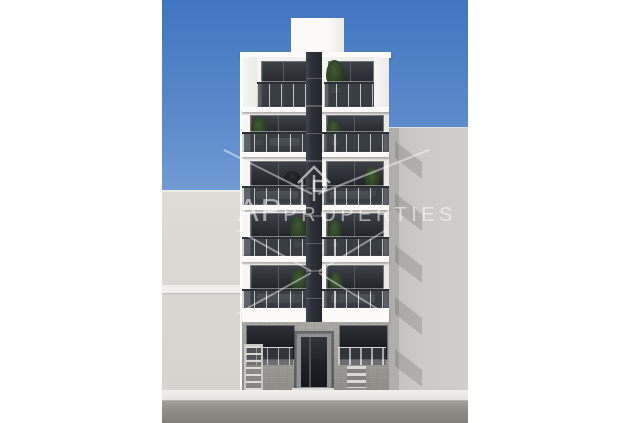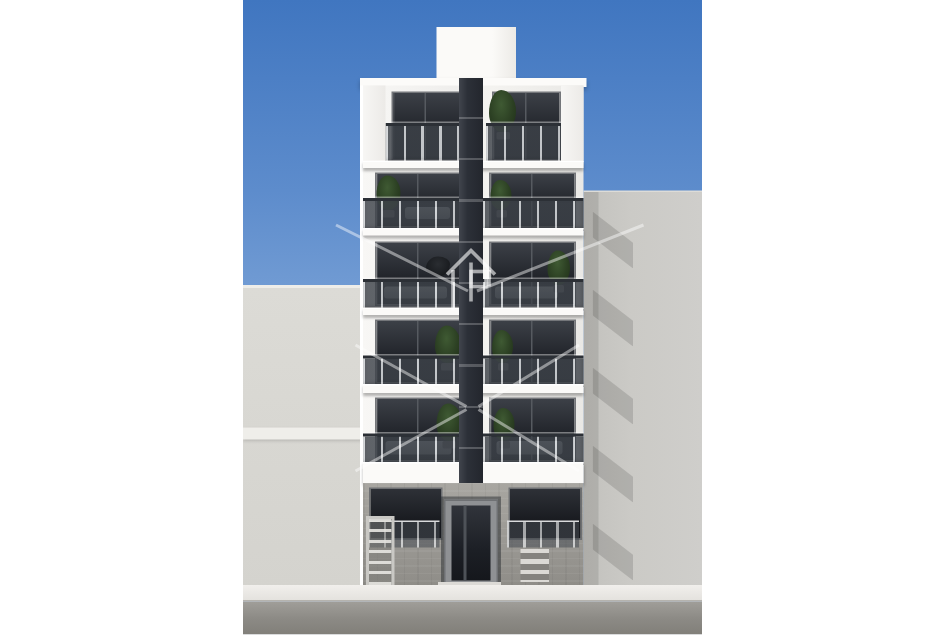--- a/index.html
+++ b/index.html
@@ -170,16 +170,20 @@
       </svg>
       <svg class="wm-house" viewBox="0 0 38 48">
         <g stroke="rgba(255,255,255,0.6)" stroke-width="2.4" fill="none">
           <polyline points="3,22 19,6 35,22"></polyline>
           <polyline points="7,19 7,46"></polyline>
           <polyline points="31,19 31,30"></polyline>
           <polyline points="19,14 19,40"></polyline>
           <rect x="19" y="20" width="10" height="10"></rect>
         </g>
       </svg>
+      <div class="wm-text1">
+        <span class="wm-prefix">AP</span>
+          <span class="wm-rest">PROPERTIES</span>
+      </div>
     </div>
 
   </div>
 </div>
 
 </body></html>

